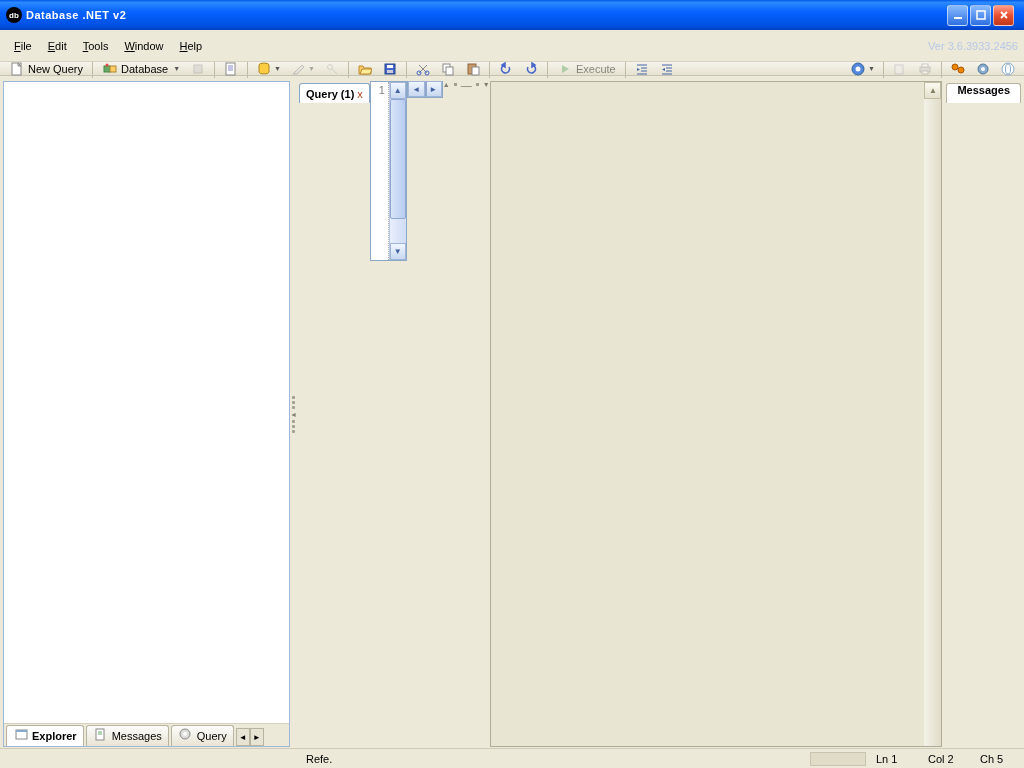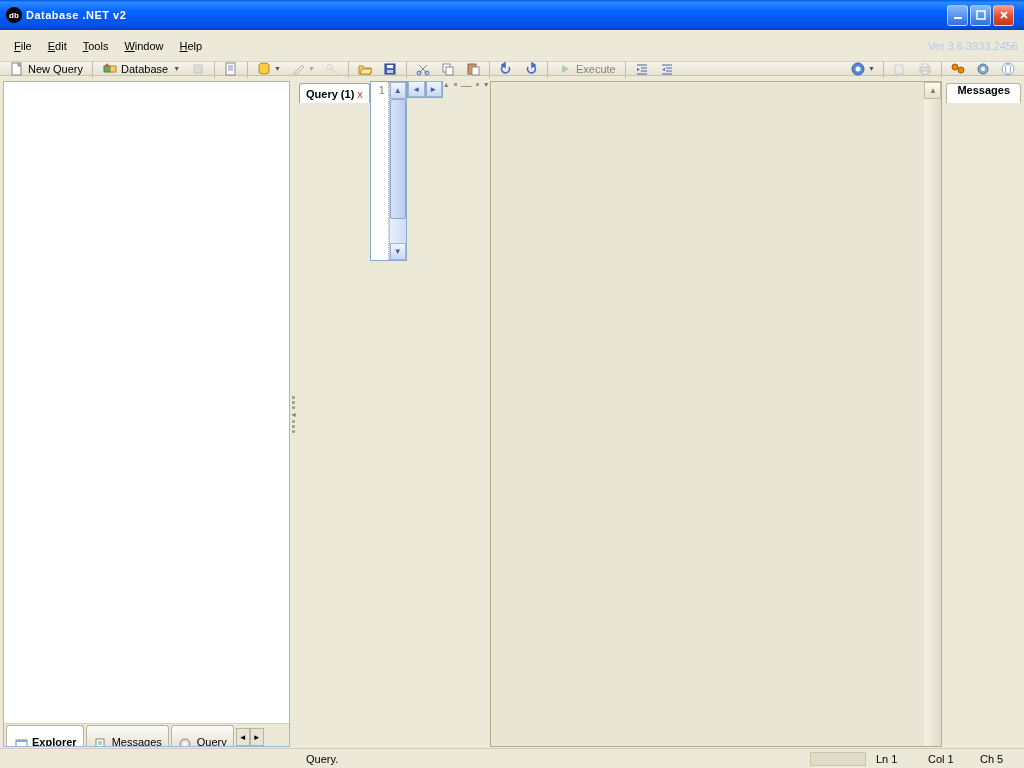--- a/index.html
+++ b/index.html
@@ -30,21 +30,21 @@
 .toolbar .spacer { flex:1; }
 
 
 .ico { width:16px; height:16px; display:inline-flex; align-items:center; justify-content:center;}
 
 
 .main { position:absolute; top:80px; bottom:20px; left:0; right:0; display:flex;}
 .left-panel { width:287px; background:#fff; border:1px solid #9db8d8; margin:1px 0 1px 3px; display:flex; flex-direction:column;}
 .left-content { flex:1; background:#fff;}
 .left-tabs { height:23px; display:flex; align-items:flex-end; background:#ece9d8; border-top:1px solid #d6d2c2; overflow:hidden;}
-.ltab { height:21px; padding:10px 6px; display:flex; align-items:flex-start; gap:3px; background:linear-gradient(to bottom,#fcfcfa,#e8e4d4); border:1px solid #b8b4a0; border-bottom:none; border-radius:3px 3px 0 0; margin-left:2px; white-space:nowrap;}
+.ltab { height:21px; padding:4px 6px; display:flex; align-items:flex-end; gap:3px; background:linear-gradient(to bottom,#fcfcfa,#e8e4d4); border:1px solid #b8b4a0; border-bottom:none; border-radius:3px 3px 0 0; margin-left:2px; white-space:nowrap;}
 .ltab.active { background:#fff; font-weight:bold; }
 .ltab-nav { width:14px; height:18px; display:flex; align-items:center; justify-content:center; background:#e8e4d4; border:1px solid #b8b4a0; font-size:8px;}
 
 .splitter-v { width:7px; background:#ece9d8; cursor:col-resize; display:flex; flex-direction:column; align-items:center; justify-content:center; gap:2px;}
 .splitter-v .grip { width:3px; height:3px; background:#a0a090; border-radius:1px;}
 
 .right-panel { flex:1; display:flex; flex-direction:row; margin:1px 3px 1px 0;}
 
 
 .qtab-bar { height:22px; display:flex; align-items:flex-end; padding-left:2px; background:#ece9d8;}
@@ -417,19 +417,19 @@
     </div>
     <div class="msg-tabs">
       <div class="mtab">
           <span>Messages</span>
         </div>
     </div>
   </div>
 </div>
 
 <div class="statusbar">
-  <div class="cell">Query.</div>
+  <div class="cell">Refe.</div>
   <div class="stretch"></div>
   <div class="sunken"></div>
   <div class="cell poscell">Ln 1</div>
-  <div class="cell poscell">Col 1</div>
+  <div class="cell poscell">Col 2</div>
   <div class="cell poscell">Ch 5</div>
 </div>
 
 </body></html>

